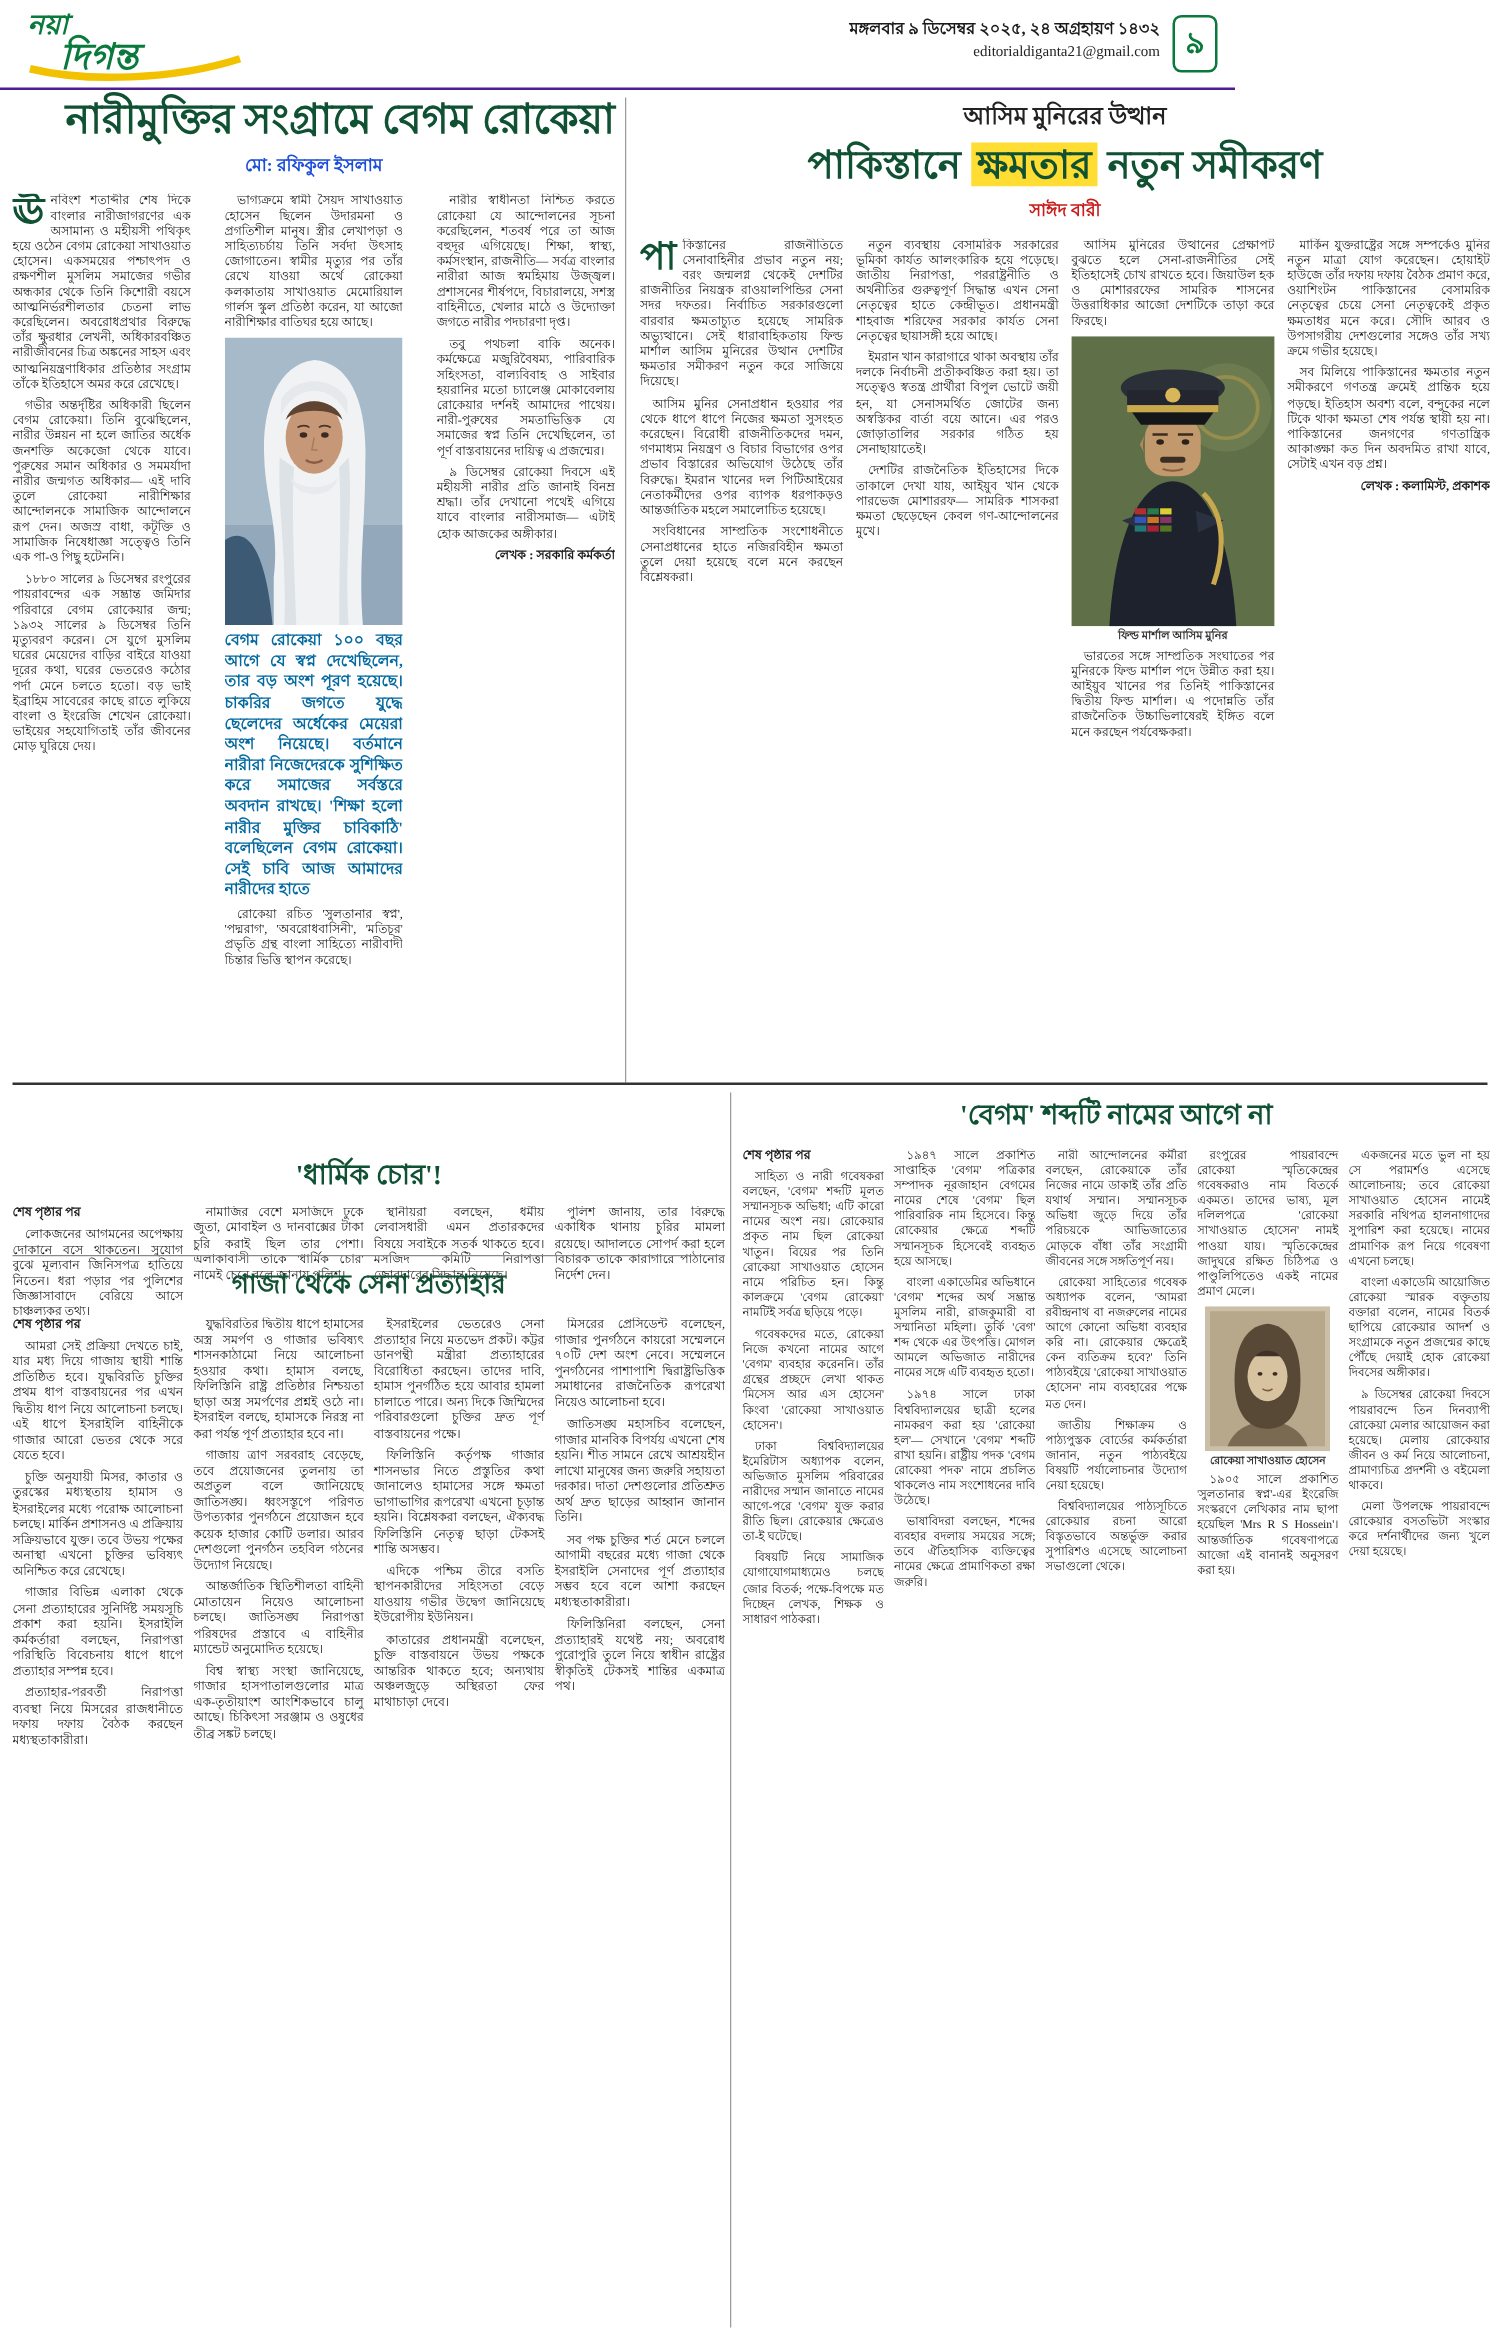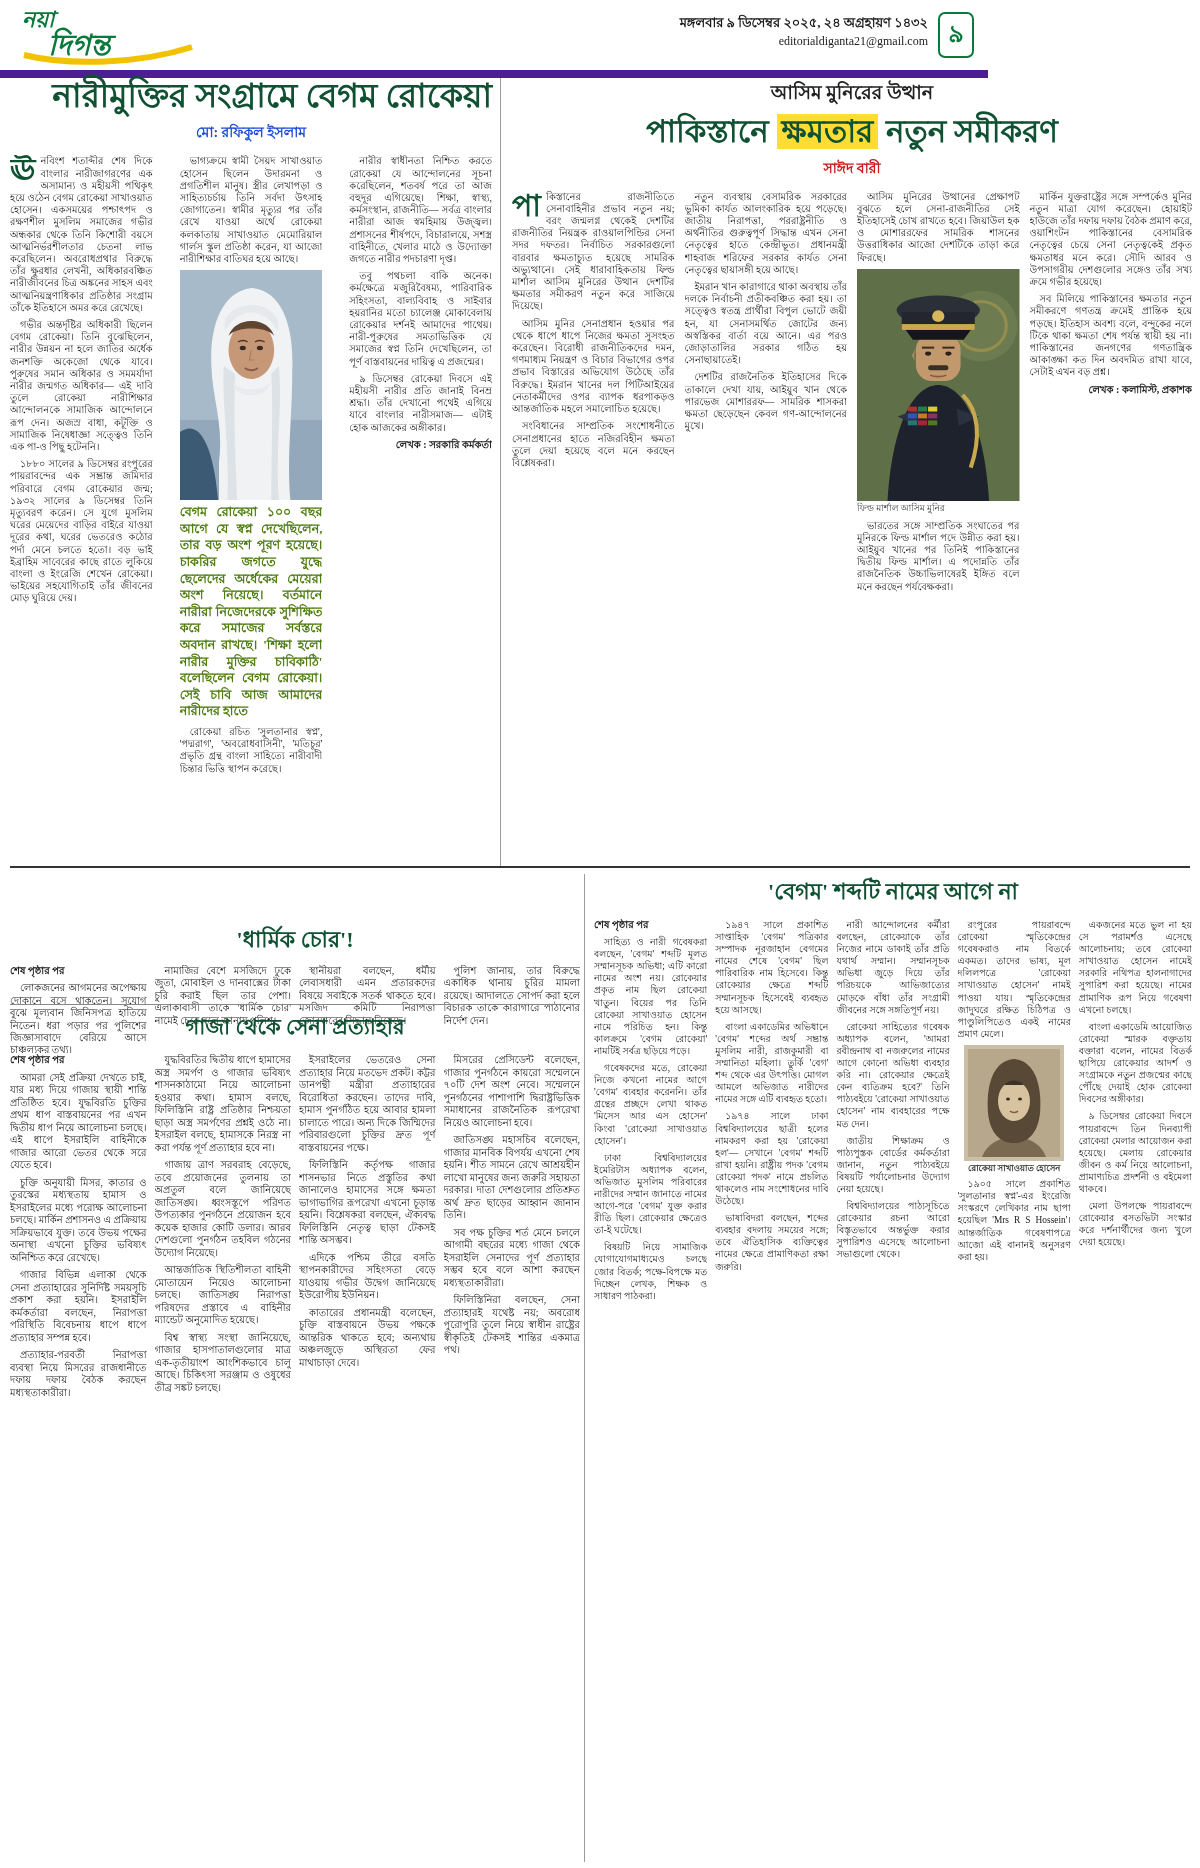--- a/index.html
+++ b/index.html
@@ -1,20 +1,20 @@
 <!DOCTYPE html>
 <html><head>
 <meta charset="utf-8">
 <style>
   html,body{margin:0;padding:0;background:#e9e9e9;}
   .page{position:relative;width:1200px;height:1868px;background:#ffffff;margin:0 auto;
         font-family:"Liberation Serif",serif;color:#1a1a1a;overflow:hidden;}
 
   
-  .header{position:absolute;left:0;top:0;width:988px;height:70px;border-bottom:8px solid #4c1d95;}
+  .header{position:absolute;left:0;top:0;width:988px;height:70px;border-bottom:2px solid #4c1d95;}
   .logo{position:absolute;left:14px;top:3px;width:190px;height:64px;}
   .logo text{fill:#0a7a3c;font-weight:bold;font-style:italic;font-family:"Liberation Serif",serif;}
   .dateline{position:absolute;right:60px;top:14px;text-align:right;line-height:1.45;}
   .date-main{font-size:13px;font-weight:bold;}
   .date-email{font-size:12px;color:#222;}
   .pagenum{position:absolute;right:14px;top:12px;width:32px;height:42px;border:2px solid #0a7a3c;border-radius:7px;
            color:#0a7a3c;font-size:24px;font-weight:bold;display:flex;align-items:center;justify-content:center;}
 
   
   .ncol{flex:1;font-size:9.8px;line-height:12.2px;text-align:justify;overflow:hidden;}
@@ -29,32 +29,32 @@
   .vr2{left:584px;top:874px;height:988px;}
   .hr-mid{position:absolute;left:10px;top:866px;width:1180px;border-top:2px solid #333;}
 
   
   .art-rokeya{position:absolute;left:10px;top:78px;width:482px;}
   .rk-headline{margin:0;text-align:right;font-size:33px;line-height:1.1;font-weight:bold;color:#0f5132;}
   .rk-byline{text-align:center;color:#1d4ed8;font-size:14px;font-weight:bold;margin-top:7px;}
   .rk-body{display:flex;gap:27px;margin-top:10px;height:702px;overflow:hidden;}
   .rk-fig{margin:2px 0 4px;}
   .rk-fig svg{display:block;width:100%;height:230px;}
-  .pullquote{font-size:12.6px;font-weight:bold;color:#4d7c0f;line-height:1.32;text-align:justify;margin:4px 0 6px;}
+  .pullquote{font-size:12.6px;font-weight:bold;color:#0369a1;line-height:1.32;text-align:justify;margin:4px 0 6px;}
 
   
   .art-munir{position:absolute;left:512px;top:78px;width:680px;}
   .mn-kicker{text-align:center;font-size:19px;font-weight:bold;color:#222;}
   .mn-headline{margin:4px 0 0;text-align:center;font-size:31px;line-height:1.15;font-weight:bold;color:#0f5132;}
   .hl{background:#ffdd33;padding:0 5px;}
   .mn-byline{text-align:center;color:#c81d1d;font-size:14px;font-weight:bold;margin-top:7px;}
   .mn-body{display:flex;gap:10px;margin-top:10px;height:684px;overflow:hidden;}
   .mn-fig{margin:2px 0 2px;}
   .mn-fig svg{display:block;width:100%;height:232px;}
-  .mn-cap{font-size:9px;text-align:left;font-weight:normal;color:#333;margin:2px 0 6px;line-height:1.2;}
+  .mn-cap{font-size:9px;text-align:center;font-weight:bold;color:#333;margin:2px 0 6px;line-height:1.2;}
 
   
   .sub-headline{margin:0;text-align:center;font-weight:bold;color:#0f5132;}
 
   
   .art-dharmik{position:absolute;left:10px;top:874px;width:570px;}
   .dk-headline{font-size:22px;margin-top:48px;}
   .dk-body{display:flex;gap:8px;margin-top:6px;height:92px;overflow:hidden;}
   .dk-body .ncol{font-size:9.9px;line-height:12.4px;}
 

